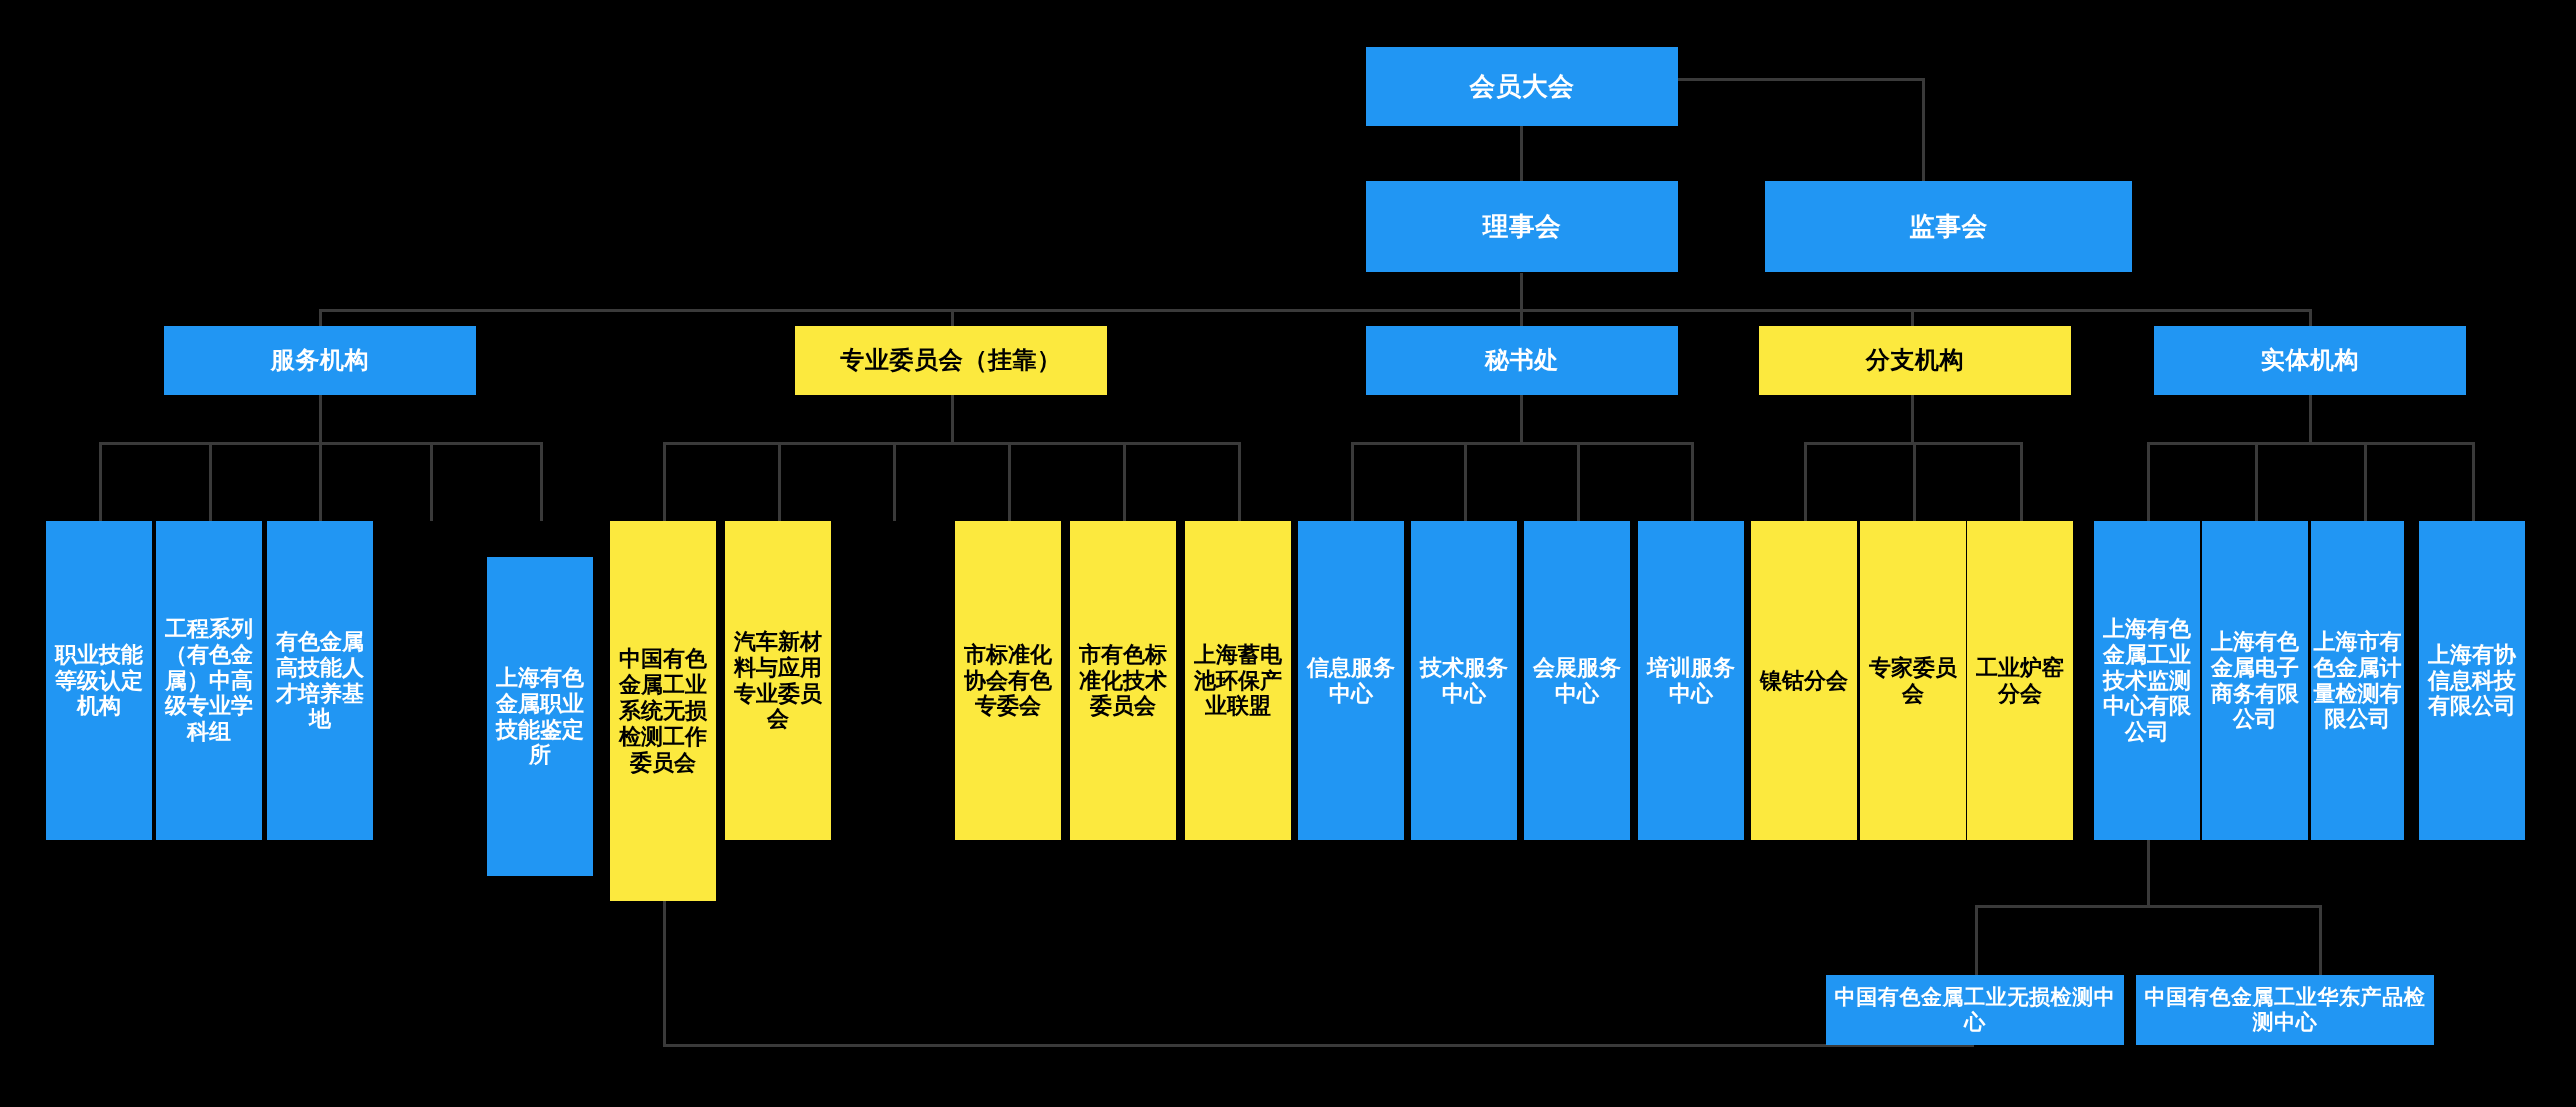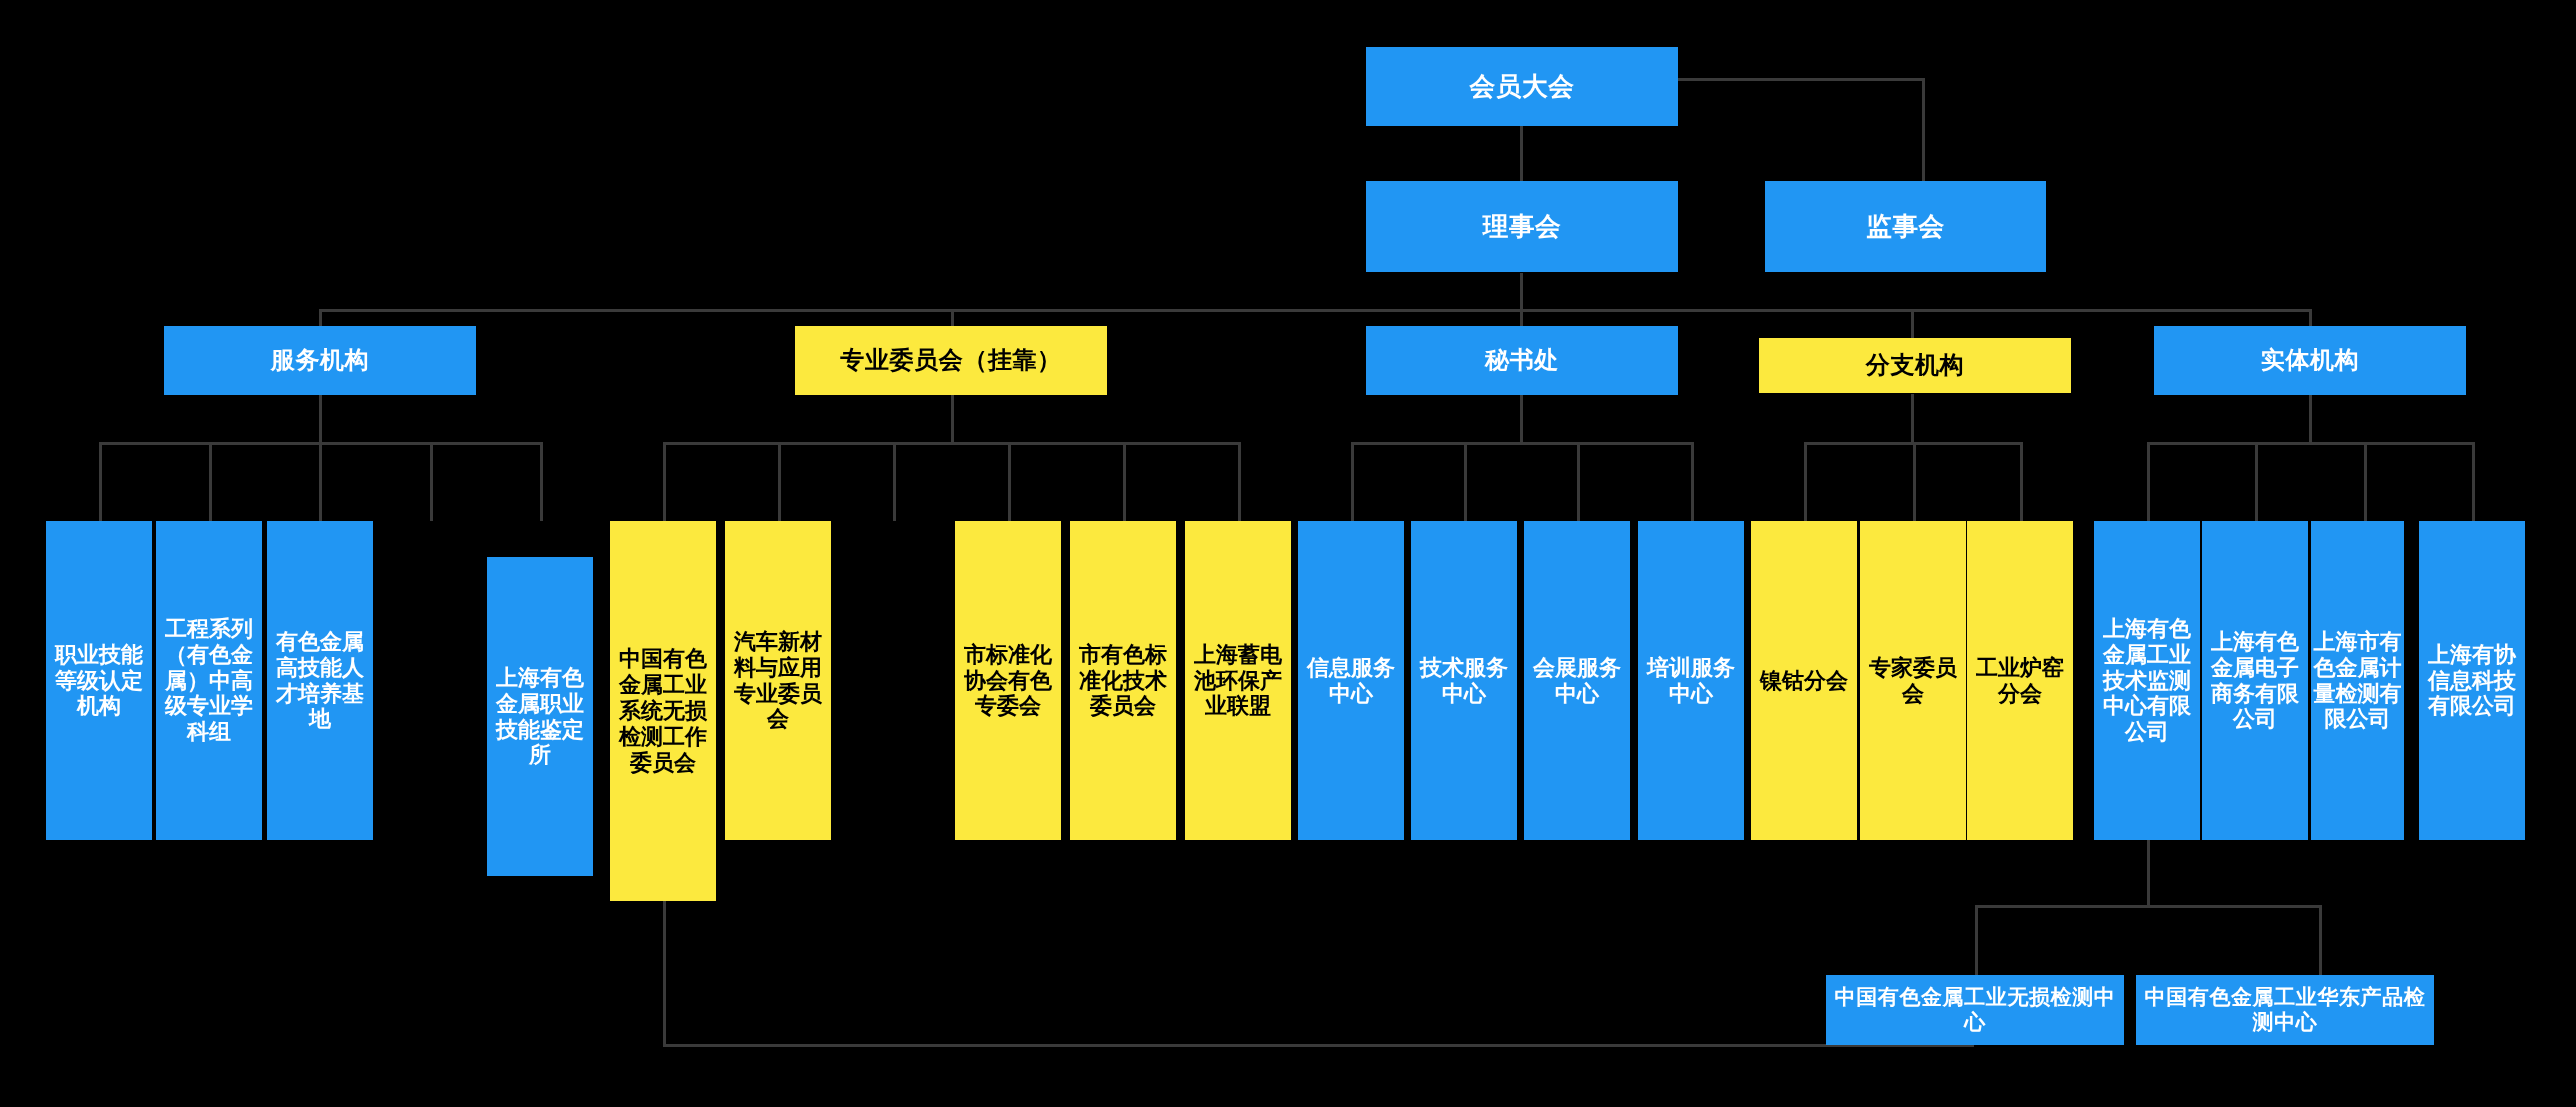--- a/index.html
+++ b/index.html
@@ -98,34 +98,34 @@
   <div class="conn v" style="left:663px;top:901px;height:146px;"></div>
   <div class="conn h" style="left:663px;top:1044px;width:1311px;"></div>
 
   <div class="node blue h big" style="left:1366px;top:47px;width:312px;height:79px;">
     <span class="txt">会员大会</span>
   </div>
 
   <div class="node blue h big" style="left:1366px;top:181px;width:312px;height:91px;">
     <span class="txt">理事会</span>
   </div>
-  <div class="node blue h big" style="left:1765px;top:181px;width:281px;height:91px;">
+  <div class="node blue h big" style="left:1765px;top:181px;width:367px;height:91px;">
     <span class="txt">监事会</span>
   </div>
 
   <div class="node blue h" style="left:164px;top:326px;width:312px;height:69px;">
     <span class="txt">服务机构</span>
   </div>
   <div class="node yellow h" style="left:795px;top:326px;width:312px;height:69px;">
     <span class="txt">专业委员会（挂靠）</span>
   </div>
   <div class="node blue h" style="left:1366px;top:326px;width:312px;height:69px;">
     <span class="txt">秘书处</span>
   </div>
-  <div class="node yellow h" style="left:1759px;top:326px;width:312px;height:55px;margin-top:12px;">
+  <div class="node yellow h" style="left:1759px;top:326px;width:312px;height:69px;">
     <span class="txt">分支机构</span>
   </div>
   <div class="node blue h" style="left:2154px;top:326px;width:312px;height:69px;">
     <span class="txt">实体机构</span>
   </div>
 
   <div class="node blue v" style="left:46px;top:521px;width:106px;height:319px;">
     <span class="txt">职业技能等级认定机构</span>
   </div>
   <div class="node blue v" style="left:156px;top:521px;width:106px;height:319px;">

